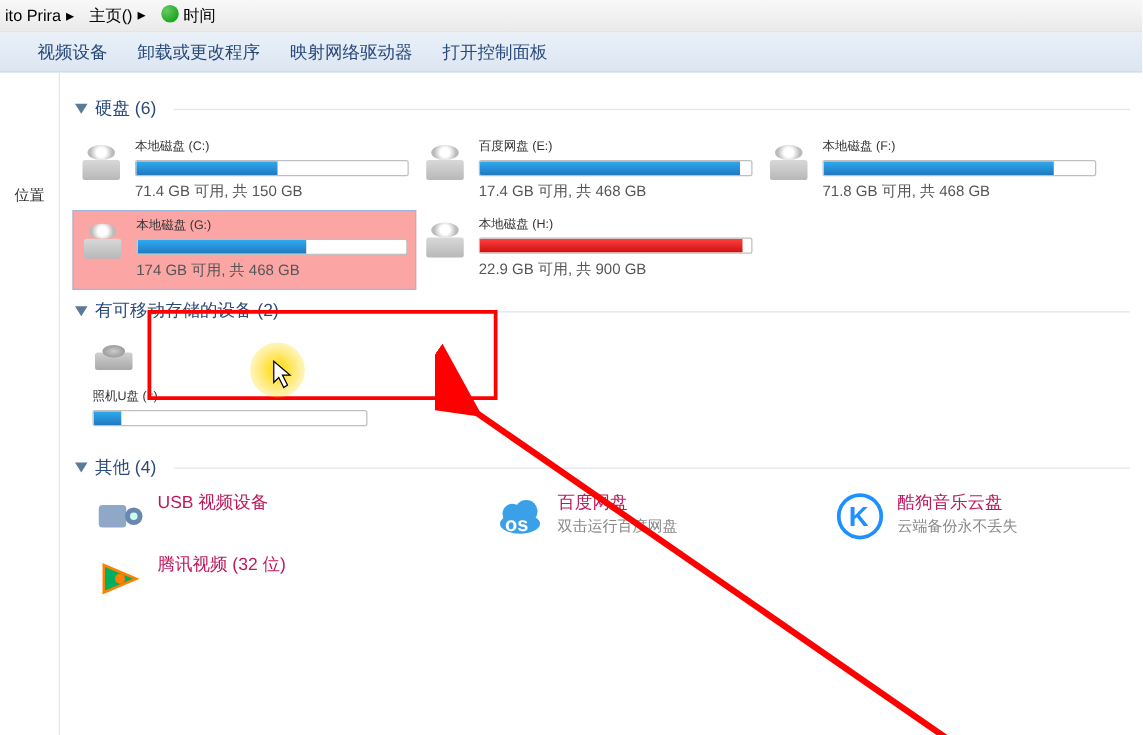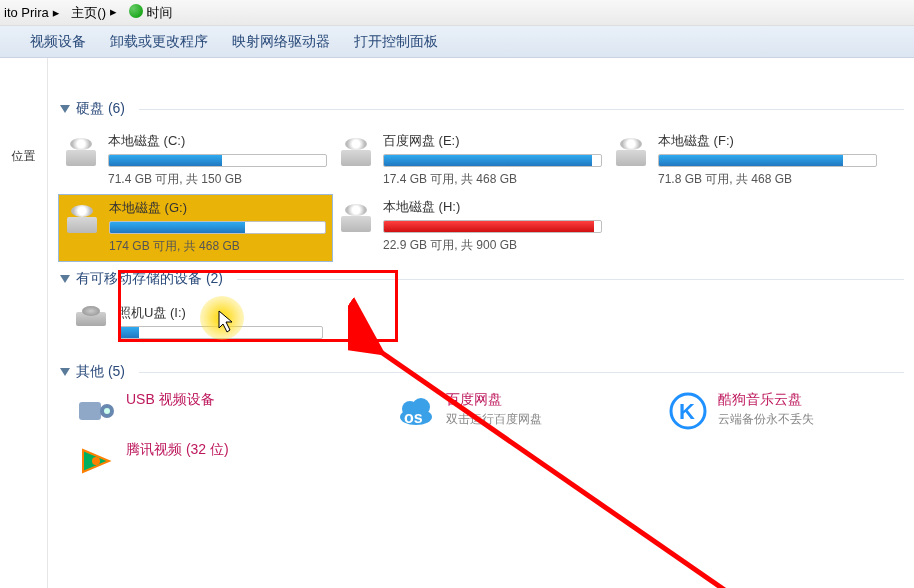--- a/index.html
+++ b/index.html
@@ -47,21 +47,20 @@
   font-size: 12px;
   color: #333;
   writing-mode: horizontal-tb;
   text-align: center;
 }
 .content {
   flex: 1;
   padding: 12px 10px;
   overflow: hidden;
   position: relative;
-  margin-top: 22px;
 }
 .group-header {
   display: flex;
   align-items: center;
   font-size: 14px;
   color: #2a4a7a;
   margin: 8px 0 10px 2px;
   gap: 6px;
 }
 .triangle {
@@ -82,21 +81,21 @@
   gap: 0;
 }
 .drive-item {
   width: 275px;
   padding: 4px 6px 6px 6px;
   display: flex;
   gap: 8px;
   align-items: flex-start;
 }
 .drive-item.selected {
-  background: #eab308;
+  background: #fca5a5;
   border: 1px solid #9ab8d8;
 }
 .drive-icon {
   width: 36px;
   height: 32px;
   margin-top: 4px;
   position: relative;
 }
 .drive-icon .base {
   position: absolute;
@@ -107,21 +106,21 @@
 }
 .drive-icon .disc {
   position: absolute;
   top: 2px; left: 6px;
   width: 22px; height: 12px;
   border-radius: 50%;
   background: radial-gradient(circle, #fff 30%, #bbb 70%);
 }
 .drive-info { flex: 1; }
 .drive-name {
-  font-size: 13px;
+  font-size: 10px;
   color: #333;
   margin-bottom: 4px;
 }
 .drive-bar {
   width: 100%;
   max-width: 220px;
   height: 13px;
   border: 1px solid #bfbfbf;
   background: #fff;
   border-radius: 2px;
@@ -193,20 +192,21 @@
   display: flex; align-items: center; justify-content: center;
 }
 .tile-text .tname { font-size: 14px; font-weight: normal; color: #be185d; margin-bottom: 2px; }
 .tile-text .tdesc { font-size: 12px; color: #888; }
 .usb-drive {
   display: flex;
   gap: 8px;
   padding: 6px 8px;
   width: 265px;
   margin-left: 8px;
+  flex-direction: column;
 }
 .usb-icon {
   width: 36px; height: 28px;
   position: relative;
 }
 .usb-icon .ubase {
   position: absolute; left: 2px; top: 8px;
   width: 30px; height: 14px;
   background: linear-gradient(#d0d0d0, #a8a8a8);
   border-radius: 2px;
@@ -332,21 +332,21 @@
       <div class="drive-info">
         <div class="drive-name">照机U盘 (I:)</div>
         <div class="drive-bar">
           <div class="drive-bar-fill" id="usb-fill" style="width: 10%;"></div>
         </div>
       </div>
     </div>
 
     <div class="group-header" style="margin-top:14px">
       <span class="triangle"></span>
-      <span>其他 (5)</span>
+      <span>其他 (4)</span>
       <span class="group-line"></span>
     </div>
 
     <div class="items-row">
       <div class="item-tile">
         <div class="tile-icon">
           <svg width="38" height="34" viewBox="0 0 38 34">
               <rect x="2" y="8" width="22" height="18" rx="3" fill="#8fa8c8"></rect>
               <circle cx="30" cy="17" r="7" fill="#6888b0"></circle>
               <circle cx="30" cy="17" r="3" fill="#cfe"></circle>

